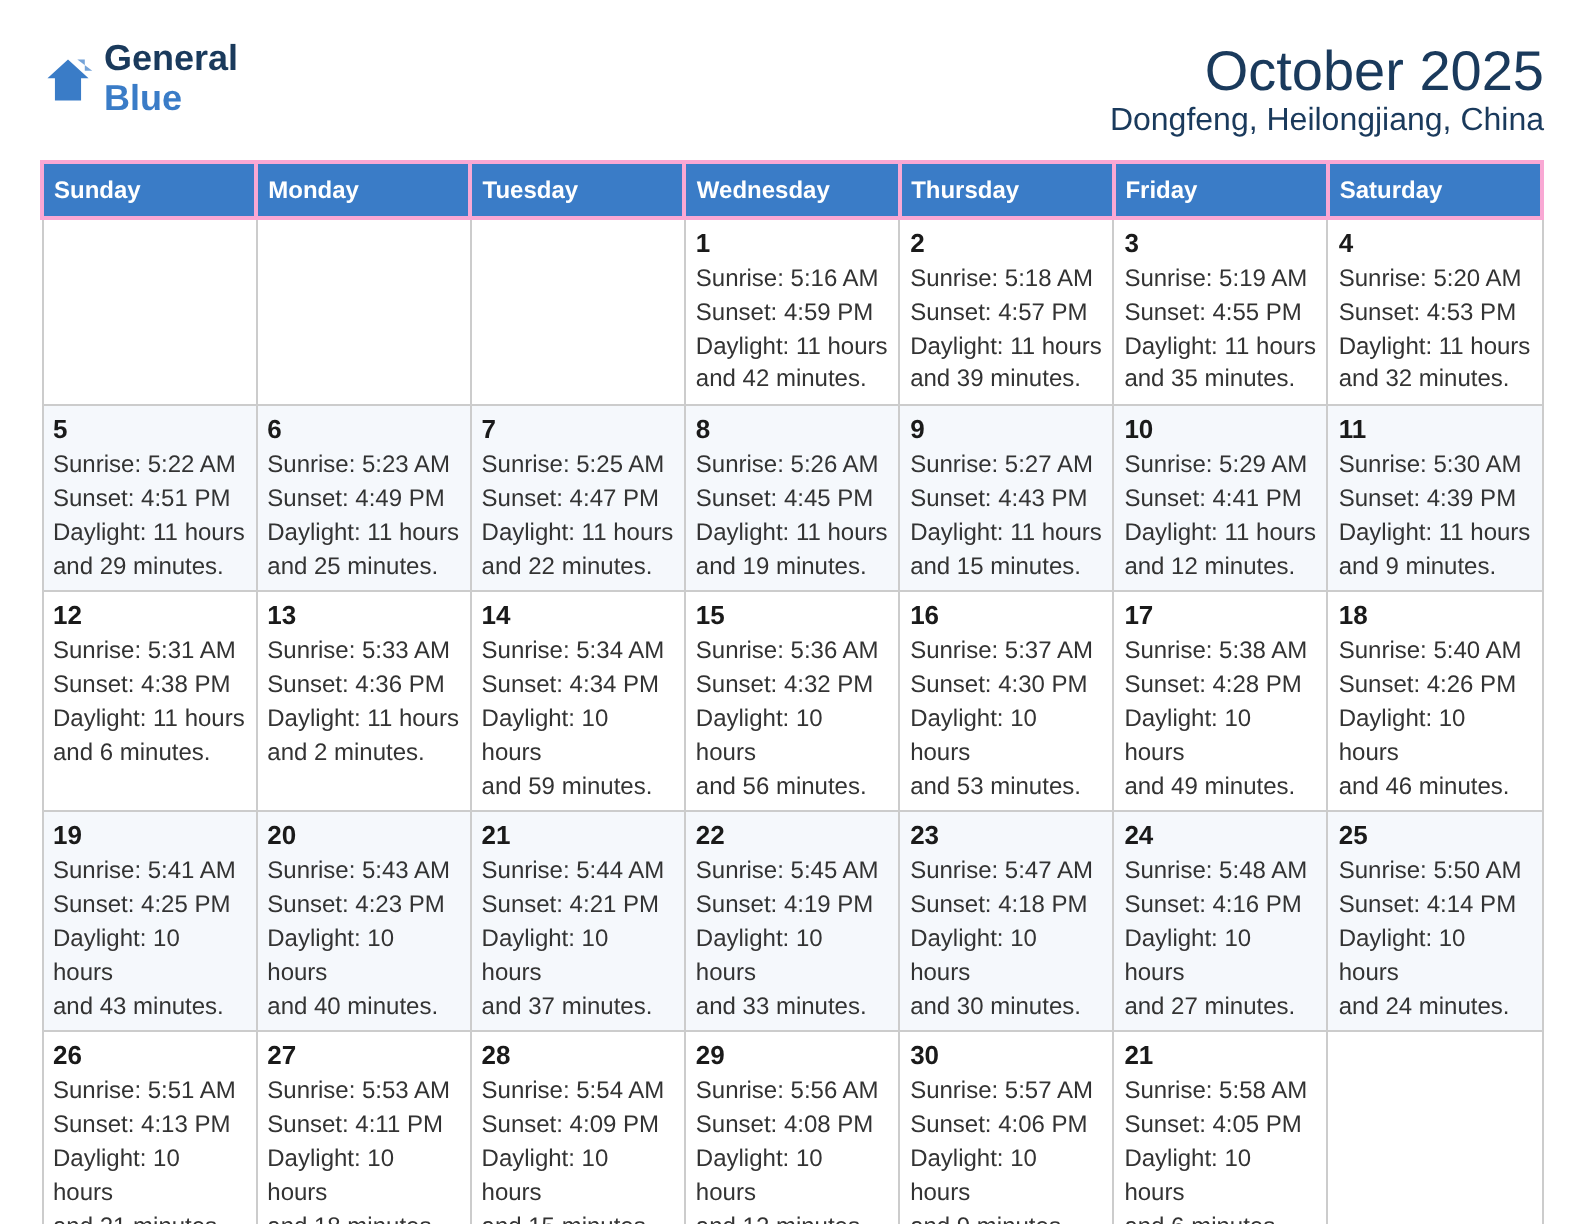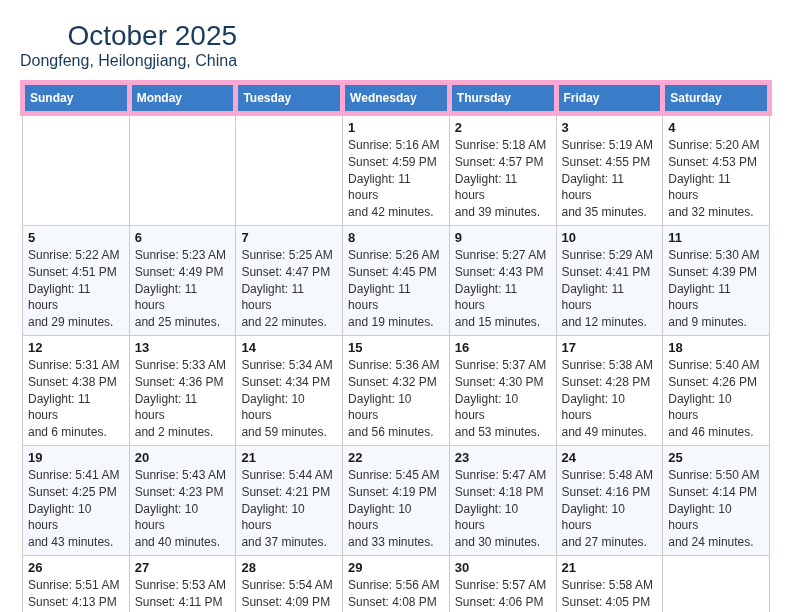--- a/index.html
+++ b/index.html
@@ -51,21 +51,21 @@
       border-collapse: collapse;
       font-size: 11px;
     }
     .calendar th {
       background: #3a7cc7;
       color: #fff;
       text-align: left;
       padding: 6px 5px;
       font-size: 12px;
       font-weight: bold;
-      border: 5px solid #f9a8d4;
+      border: 2px solid #f9a8d4;
     }
     .calendar td {
       border: 1px solid #ccc;
       vertical-align: top;
       padding: 4px 5px;
       width: calc(100%/7);
       min-height: 80px;
       background: #fff;
     }
     .calendar tr:nth-child(even) td {
@@ -84,20 +84,30 @@
       line-height: 1.4;
     }
     .empty-cell {
       background: #f9f9f9;
     }
   </style>
 </head>
 <body>
 
 <div class="header">
+  <div class="logo">
+    <svg class="logo-icon" viewBox="0 0 30 30">
+      <polygon points="15,4 26,14 22,14 22,26 8,26 8,14 4,14" fill="#3a7cc7"></polygon>
+      <polygon points="20,4 28,10 24,10 24,4" fill="#3a7cc7" opacity="0.7"></polygon>
+    </svg>
+    <div>
+      <div class="logo-text">General</div>
+      <div class="logo-text logo-blue">Blue</div>
+    </div>
+  </div>
   <div class="title-block">
     <div class="month-title">October 2025</div>
     <div class="location">Dongfeng, Heilongjiang, China</div>
   </div>
 </div>
 
 <table class="calendar">
   <thead>
     <tr>
     <th>Sunday</th>

